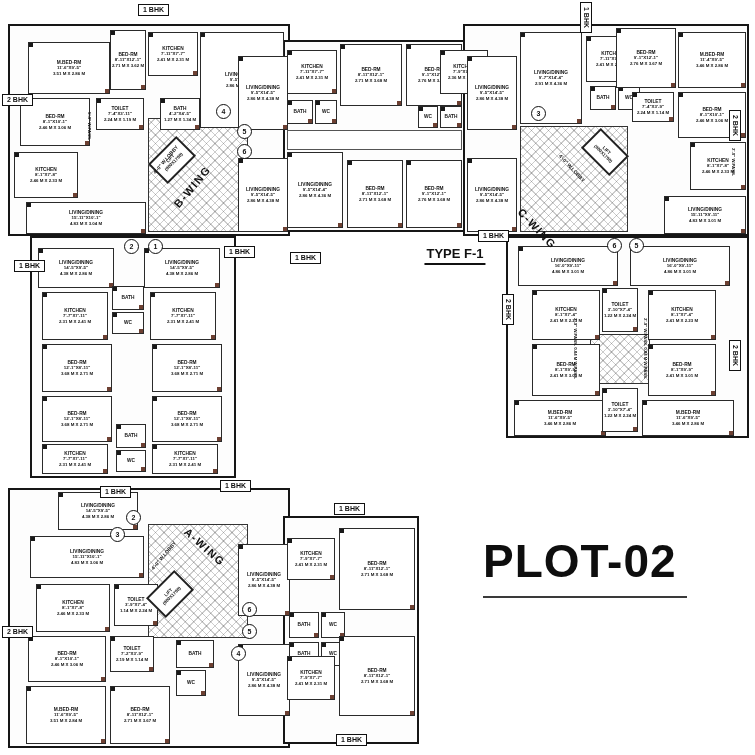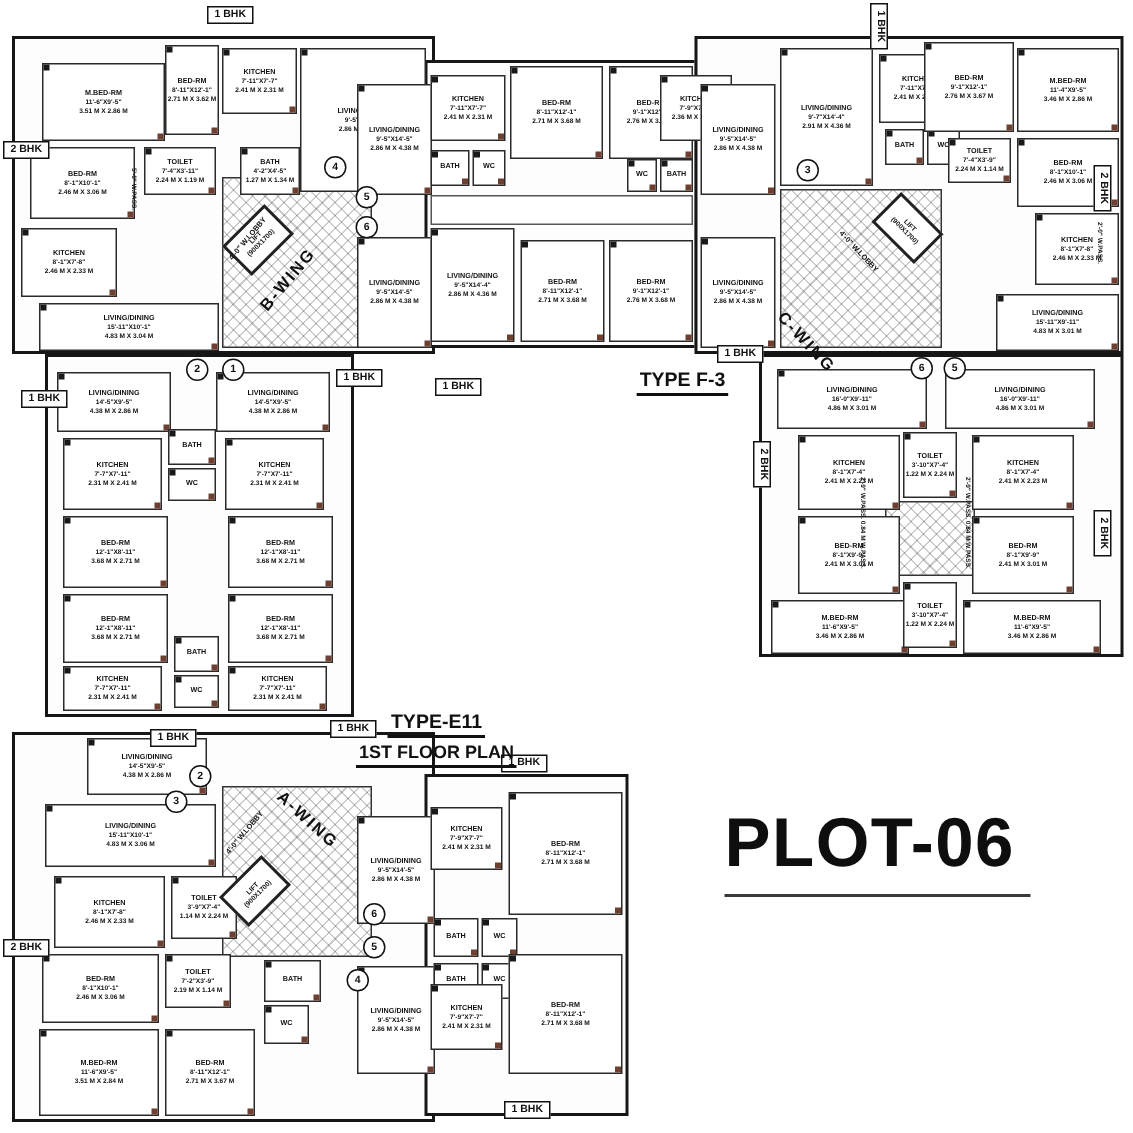--- a/index.html
+++ b/index.html
@@ -33,21 +33,21 @@
   .ptitle{position:absolute;transform:translateX(-50%);text-align:center;font-weight:bold;line-height:1.15;}
   .ptitle .t1{font-size:13px;display:inline-block;border-bottom:2px solid #111;padding:0 2px 1px;}
   .ptitle .t2{font-size:12px;display:inline-block;border-bottom:2px solid #111;padding:0 2px 1px;margin-top:1px;}
   #plot-title{position:absolute;left:483px;top:534px;font-size:46px;font-weight:800;letter-spacing:1px;
               color:#0e0e0e;border-bottom:2px solid #3a3a3a;padding:0 10px 8px 0;}
 </style>
 </head>
 <body>
 
 <div id="canvas">
-  <div id="plot-title">PLOT-06</div>
+  <div id="plot-title">PLOT-02</div>
 <div class="block" style="left: 8px; top: 24px; width: 282px; height: 212px;"></div>
     <div class="block" style="left: 283px; top: 40px; width: 182px; height: 192px;"></div>
     <div class="block" style="left: 463px; top: 24px; width: 286px; height: 212px;"></div>
     <div class="block" style="left: 506px; top: 236px; width: 243px; height: 202px;"></div>
     <div class="block" style="left: 30px; top: 236px; width: 206px; height: 242px;"></div>
     <div class="block" style="left: 8px; top: 488px; width: 282px; height: 260px;"></div>
     <div class="block" style="left: 283px; top: 516px; width: 136px; height: 228px;"></div>
     <div class="corridor" style="left: 287px; top: 130px; width: 175px; height: 20px;"></div>
     <div class="core" style="left: 148px; top: 118px; width: 100px; height: 114px;"></div>
     <div class="core" style="left: 520px; top: 126px; width: 108px; height: 106px;"></div>
@@ -446,19 +446,15 @@
     <div class="lift" style="left: 585px; top: 138px; transform: rotate(45deg);">LIFT (900X1700)</div>
     <div class="lift" style="left: 150px; top: 580px; transform: rotate(-45deg);">LIFT (900X1700)</div>
     <div class="lobby" style="left: 154px; top: 170px; transform: rotate(-50deg);">4'-0" W.LOBBY</div>
     <div class="lobby" style="left: 560px; top: 152px; transform: rotate(47deg);">4'-0" W.LOBBY</div>
     <div class="lobby" style="left: 152px; top: 566px; transform: rotate(-50deg);">4'-0" W.LOBBY</div>
     <div class="pass" style="left: 92px; top: 112px;">5'-0" W.PASS.</div>
     <div class="pass" style="left: 578px; top: 318px;">2'-9" W.PASS. 0.84 M W.PASS.</div>
     <div class="pass" style="left: 648px; top: 318px;">2'-9" W.PASS. 0.84 M W.PASS.</div>
     <div class="pass" style="left: 736px; top: 148px;">2'-0" W.PASS.</div>
     <div class="ptitle" style="left: 455px; top: 244px;">
-      <div><span class="t1">TYPE F-3</span></div>
-    </div>
-    <div class="ptitle" style="left: 291px; top: 472px;">
-      <div><span class="t1">TYPE-E11</span></div>
-      <div><span class="t2">1ST FLOOR PLAN</span></div>
+      <div><span class="t1">TYPE F-1</span></div>
     </div>
   </div>
 
 </body></html>

